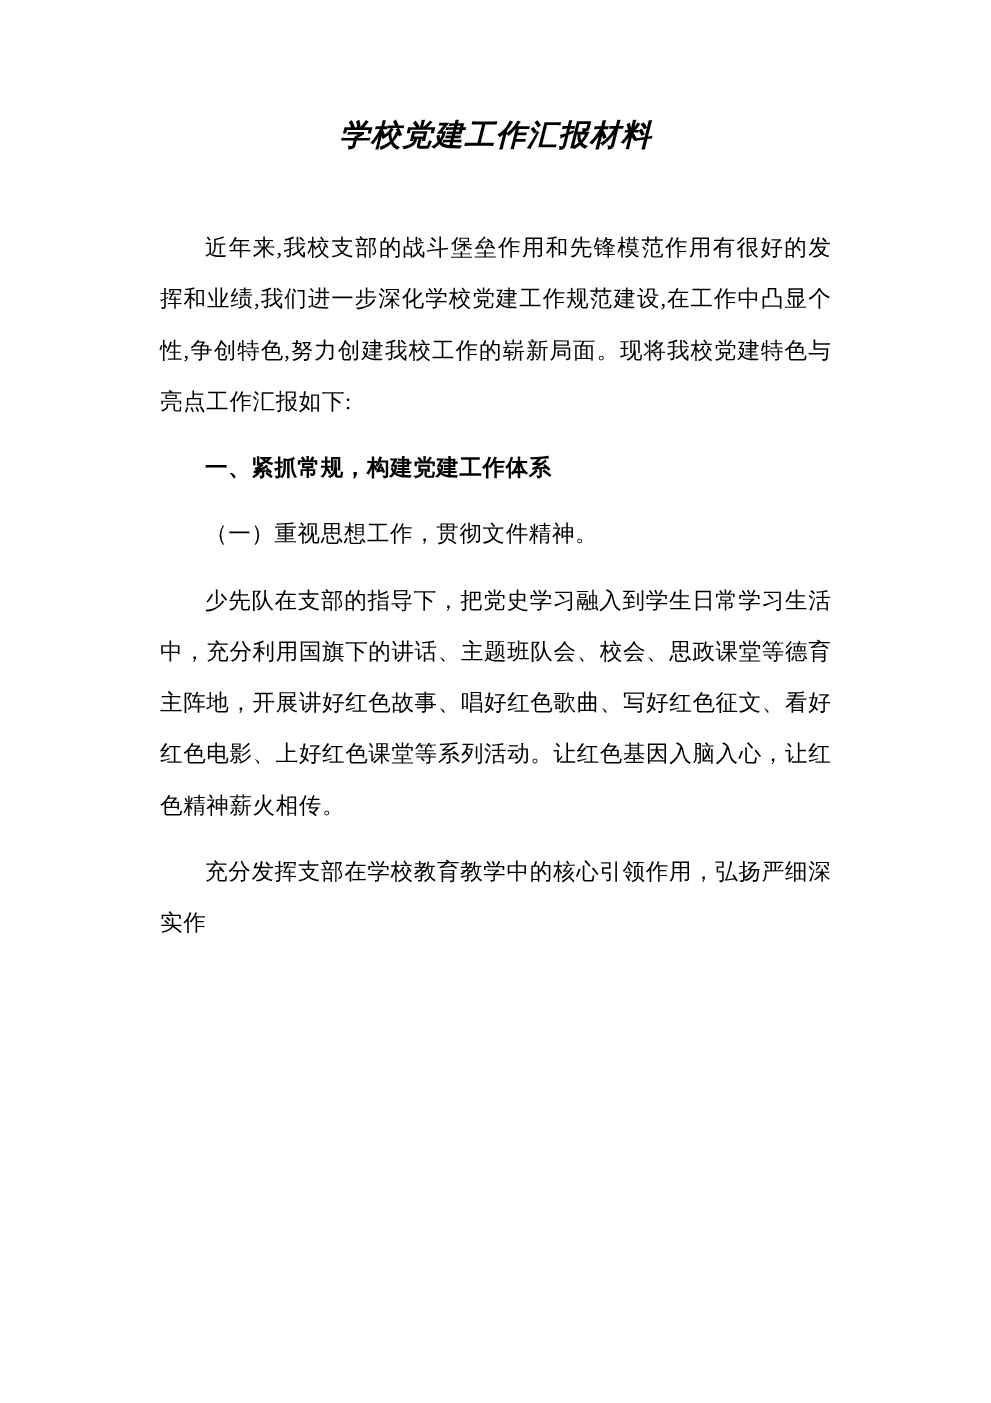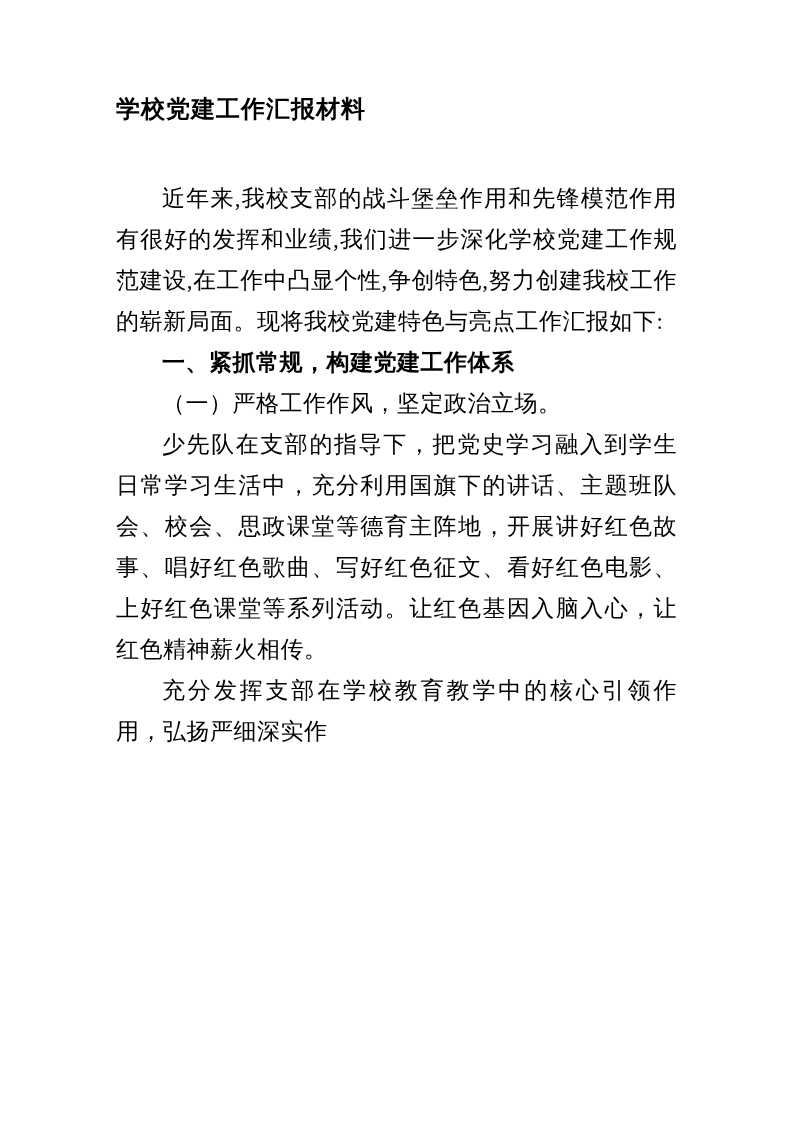--- a/index.html
+++ b/index.html
@@ -14,30 +14,31 @@
     margin: 0 auto;
     background: #ffffff;
     box-sizing: border-box;
     padding: 92px 116px 60px 116px;
     font-family: "Liberation Serif", "DejaVu Serif", serif;
     color: #000000;
     overflow: hidden;
   }
   .doc-title {
     margin: 0 0 52px 0;
-    text-align: left;
+    text-align: center;
     font-size: 24px;
     font-weight: bold;
     line-height: 34px;
     font-family: "Liberation Sans", "DejaVu Sans", sans-serif;
     letter-spacing: 1px;
+    font-style: italic;
   }
   .para {
-    margin: 0;
-    font-size: 23px;
+    margin: 12px;
+    font-size: 18px;
     line-height: 41px;
     text-align: justify;
     text-justify: inter-ideograph;
     text-indent: 2em;
     letter-spacing: 0.5px;
     word-break: break-all;
   }
   .para.heading {
     font-weight: bold;
     font-family: Liberation Serif, serif;
@@ -47,20 +48,20 @@
 <body>
 
 <div class="page">
   <h1 class="doc-title">学校党建工作汇报材料</h1>
 
   <p class="para">近年来,我校支部的战斗堡垒作用和先锋模范作用有很好的发挥和业绩,我们进一步深化学校党建工作规范建设,在工作中凸显个性,争创特色,努力创建我校工作的崭新局面。现将我校党建特色与亮点工作汇报如下:</p>
 
   <p class="para heading">一、紧抓常规，构建党建工作体系</p>
 
 
-  <p class="para">（一）严格工作作风，坚定政治立场。</p>
+  <p class="para">（一）重视思想工作，贯彻文件精神。</p>
 
 
   <p class="para">少先队在支部的指导下，把党史学习融入到学生日常学习生活中，充分利用国旗下的讲话、主题班队会、校会、思政课堂等德育主阵地，开展讲好红色故事、唱好红色歌曲、写好红色征文、看好红色电影、上好红色课堂等系列活动。让红色基因入脑入心，让红色精神薪火相传。</p>
 
 
   <p class="para">充分发挥支部在学校教育教学中的核心引领作用，弘扬严细深实作</p>
 </div>
 
 </body></html>

